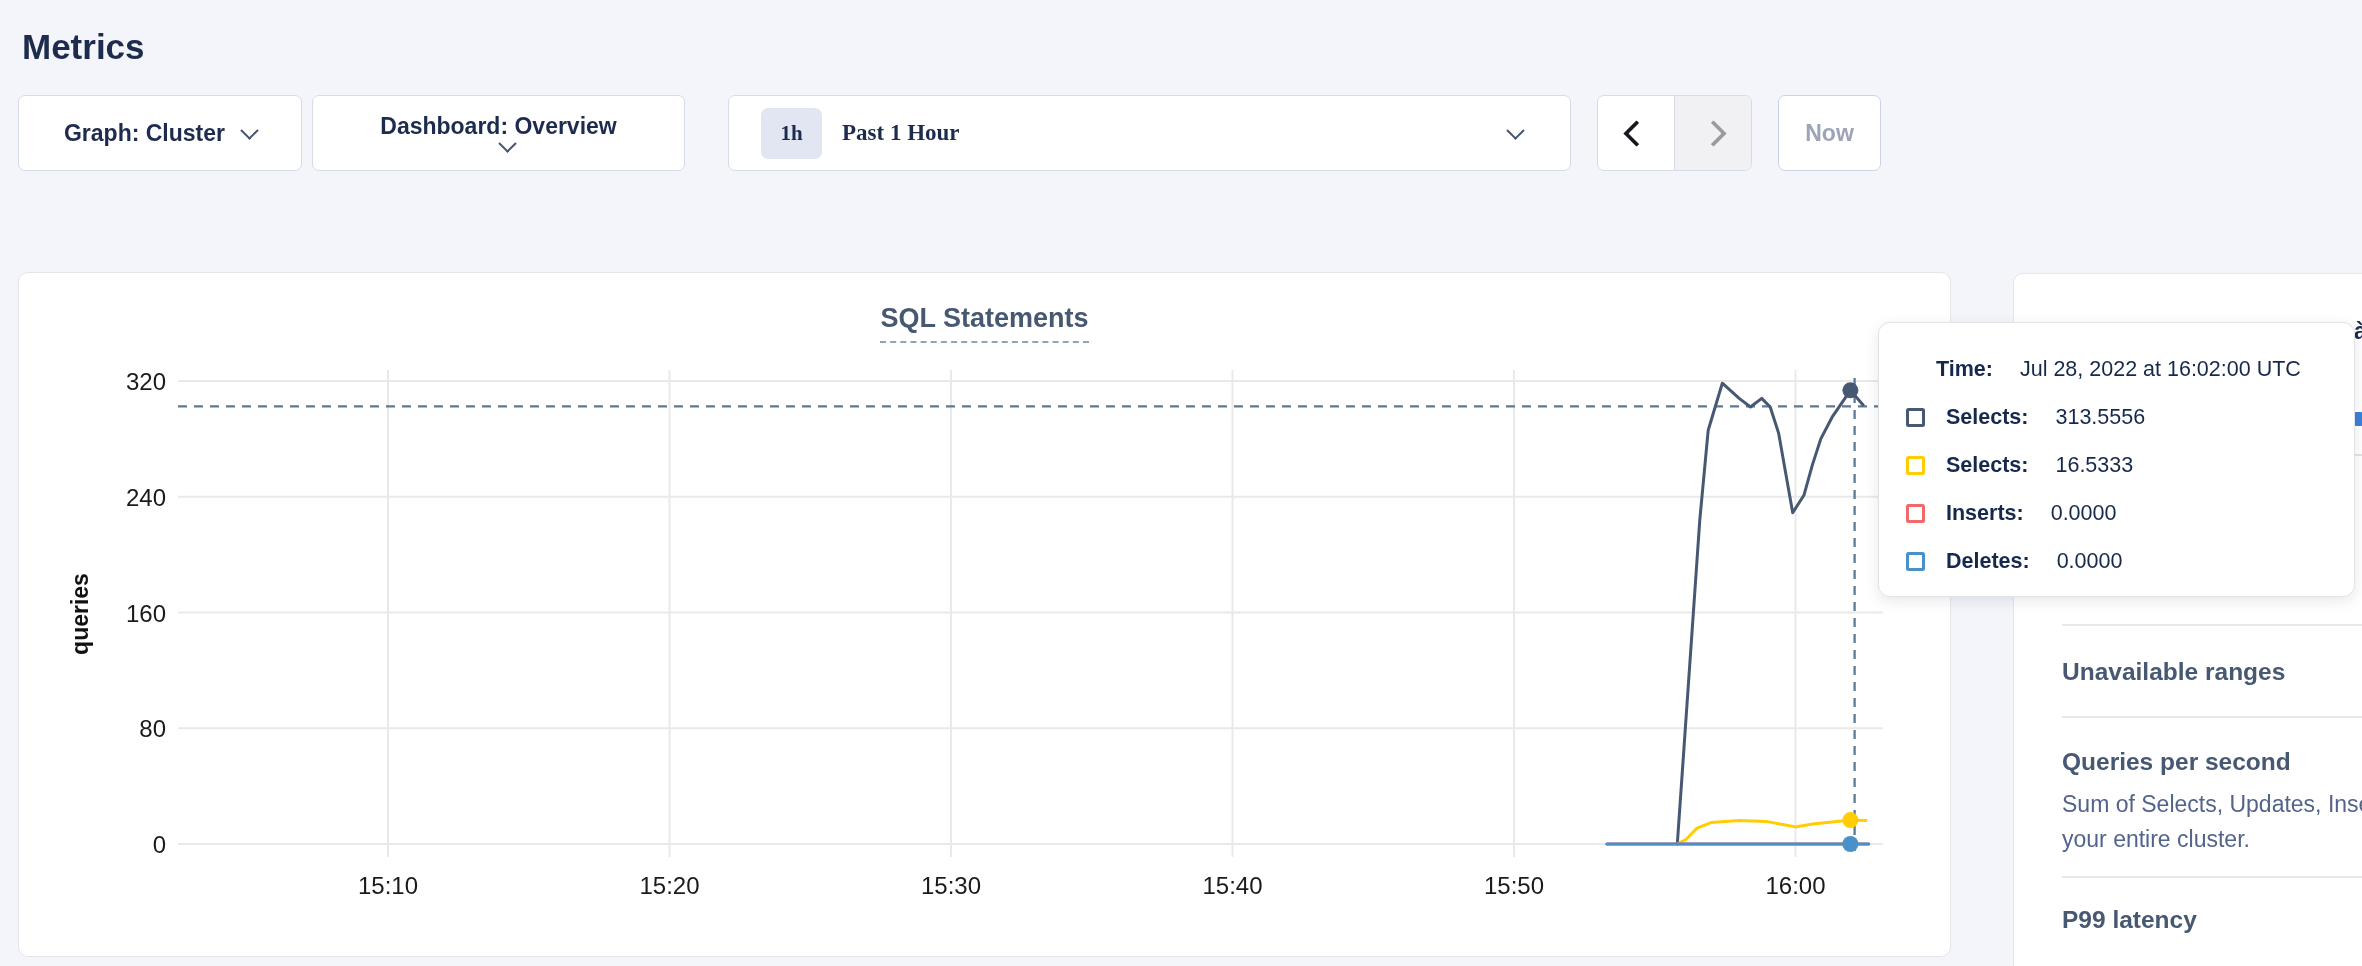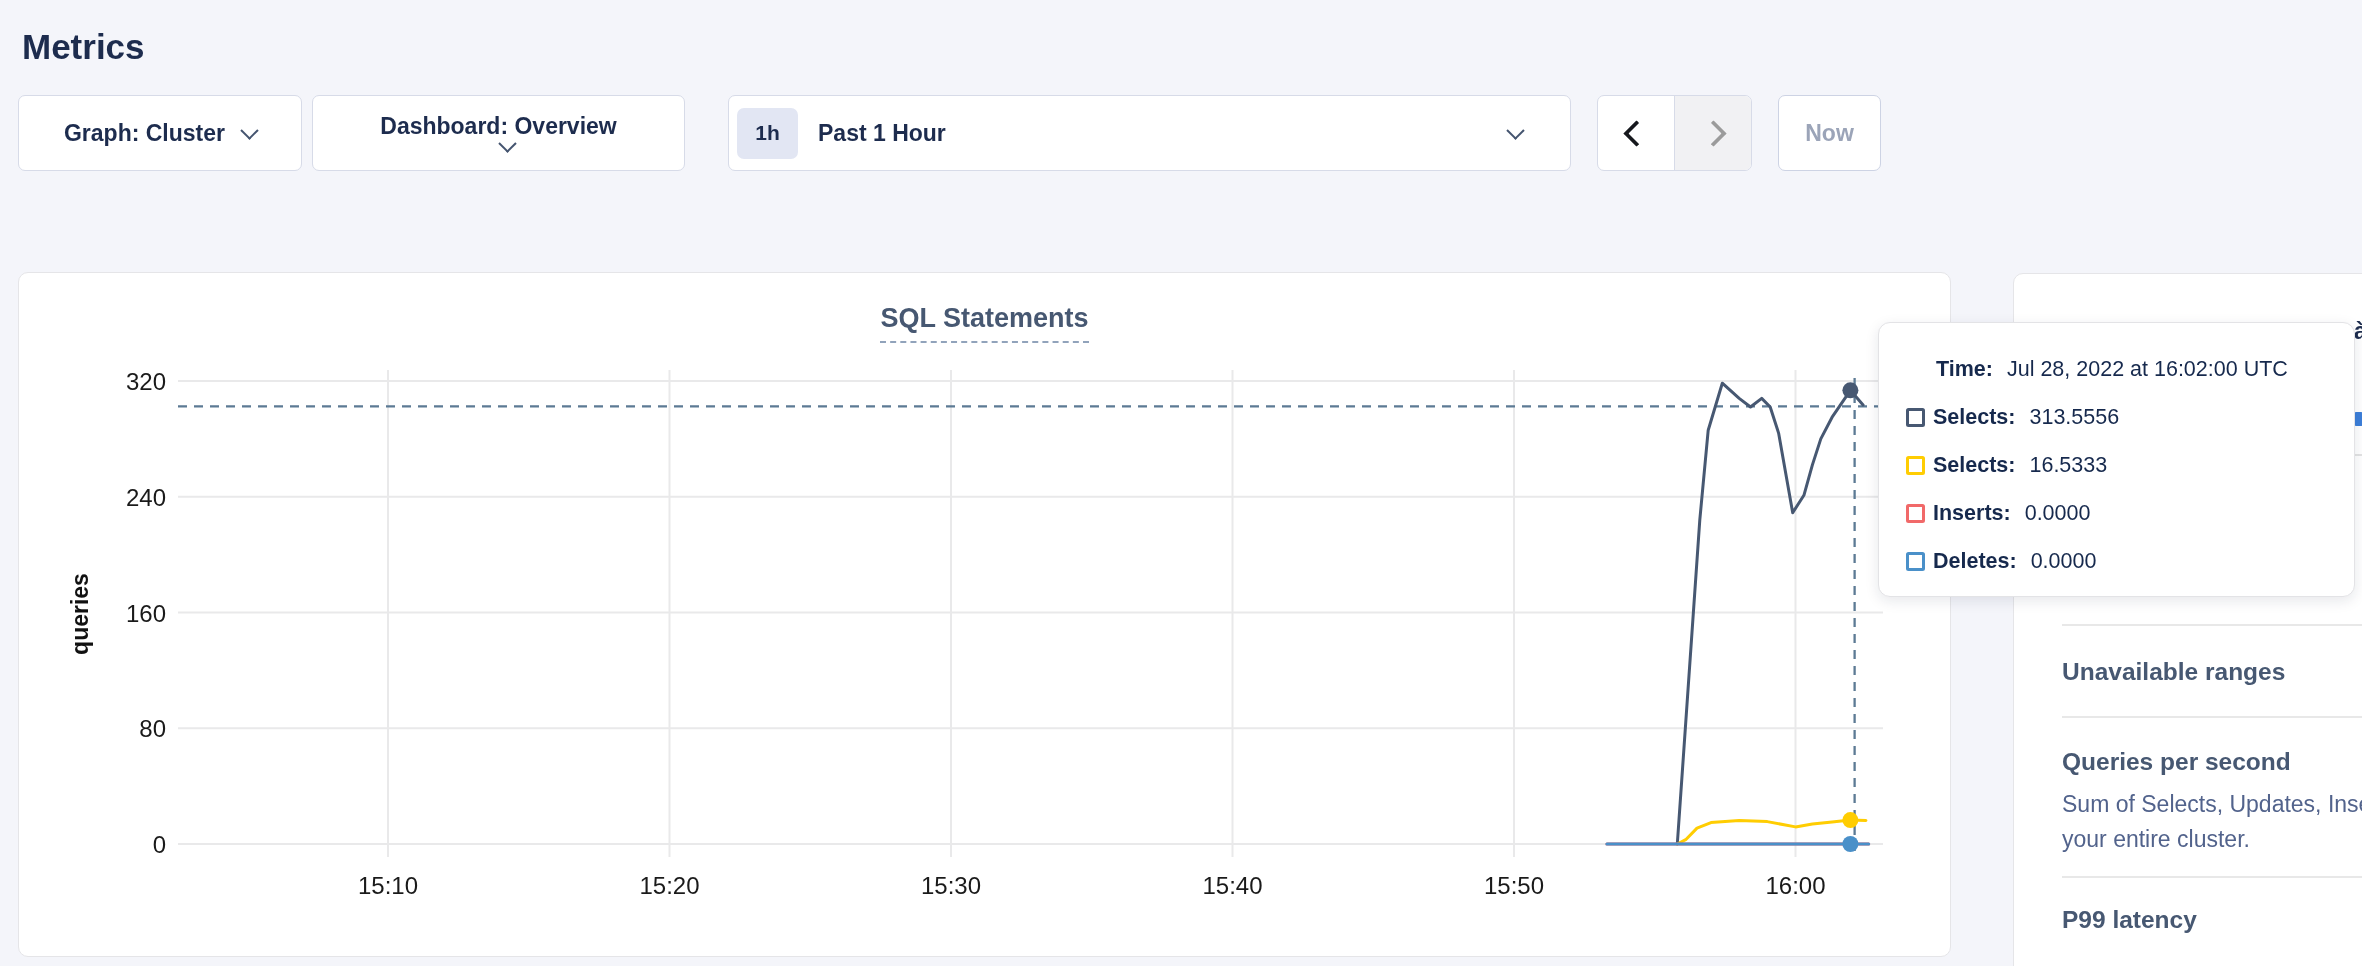--- a/index.html
+++ b/index.html
@@ -24,21 +24,21 @@
     display:flex;align-items:center;justify-content:center;
     font-size:23px;font-weight:700;color:#1d2c4e;cursor:pointer;
   }
   .chev{
     display:inline-block;width:11px;height:11px;
     border-right:2.5px solid #44546f;border-bottom:2.5px solid #44546f;
     transform:rotate(45deg) translate(-2px,-2px);margin-left:18px;
   }
   #graph-btn{left:18px;width:284px;}
   #dash-btn{left:312px;width:373px;flex-direction:column;}
-  #time-btn{left:728px;width:843px;justify-content:flex-start;padding-left:8px;}
+  #time-btn{left:728px;width:843px;justify-content:flex-start;padding-left:32px;font-family:Liberation Serif, serif;}
   .badge{
     width:61px;height:51px;background:#e2e6f3;border-radius:7px;
     display:flex;align-items:center;justify-content:center;
     font-size:21px;font-weight:700;color:#1d2c4e;flex:0 0 auto;
   }
   #time-btn .tlabel{margin-left:20px;font-weight:700;}
   #time-btn .chev{position:absolute;right:48px;margin:0;}
 
   #arrows{left:1597px;width:155px;padding:0;overflow:hidden;cursor:default;}
   .arrow-cell{width:50%;height:100%;display:flex;align-items:center;justify-content:center;cursor:pointer;}
@@ -69,21 +69,21 @@
   .series{fill:none;stroke-width:3;stroke-linejoin:round;stroke-linecap:round;}
 
   
   #tooltip{
     position:absolute;left:1878px;top:322px;width:477px;height:275px;z-index:10;
     background:#fff;border:1.5px solid #e3e3e6;border-radius:12px;
     box-shadow:0 4px 14px rgba(20,30,60,.10);box-sizing:border-box;
     padding-top:31px;display:flex;flex-direction:column;gap:17px;
     font-size:21.5px;color:#16294d;
   }
-  .t-row{display:flex;align-items:center;padding-left:27px;height:31px;}
+  .t-row{display:flex;align-items:center;padding-left:27px;height:31px;gap:13px;}
   .t-row.time{padding-left:57px;}
   .t-label{font-weight:700;margin-right:14px;white-space:nowrap;}
   .t-value{font-weight:400;white-space:nowrap;}
   .swatch{
     width:13px;height:13px;border:3.5px solid #475872;border-radius:2.5px;
     background:#fff;margin-right:8px;flex:0 0 auto;
   }
 
   
   .sb-divider{position:absolute;height:2px;background:#e8e8e8;left:2062px;width:300px;z-index:1;}

